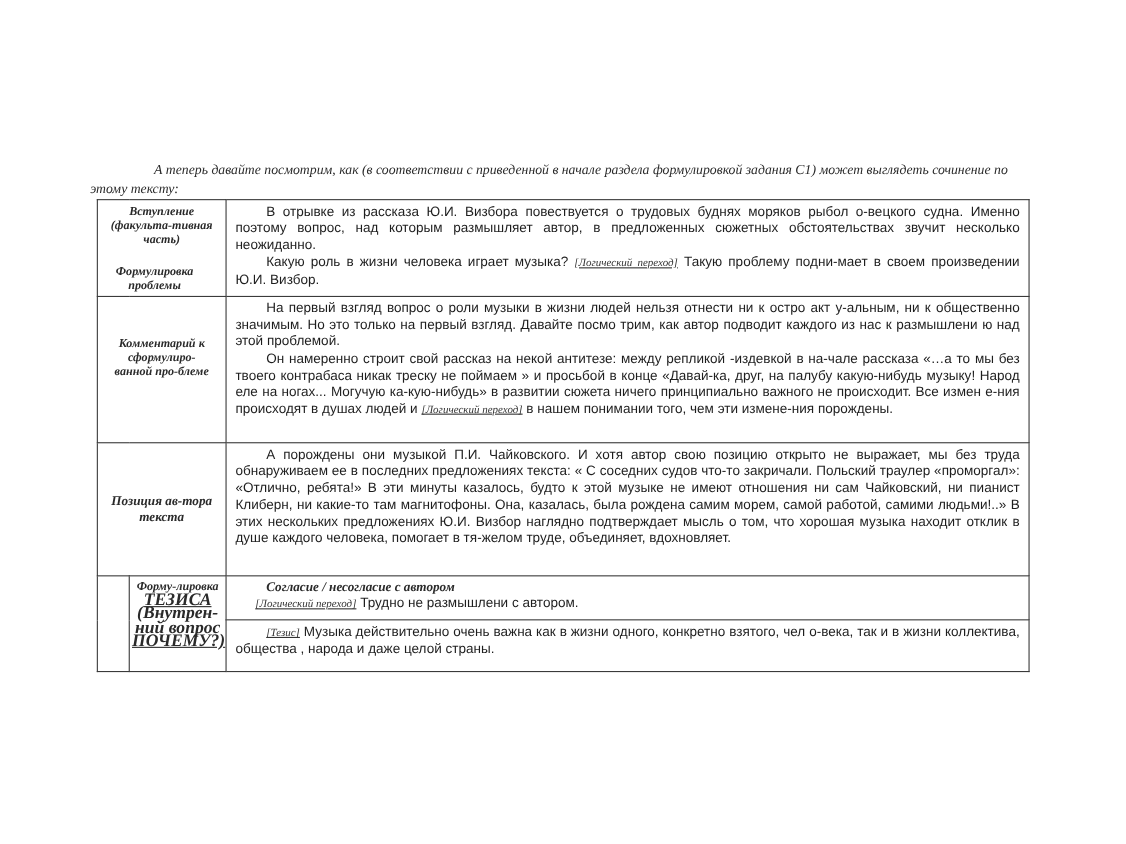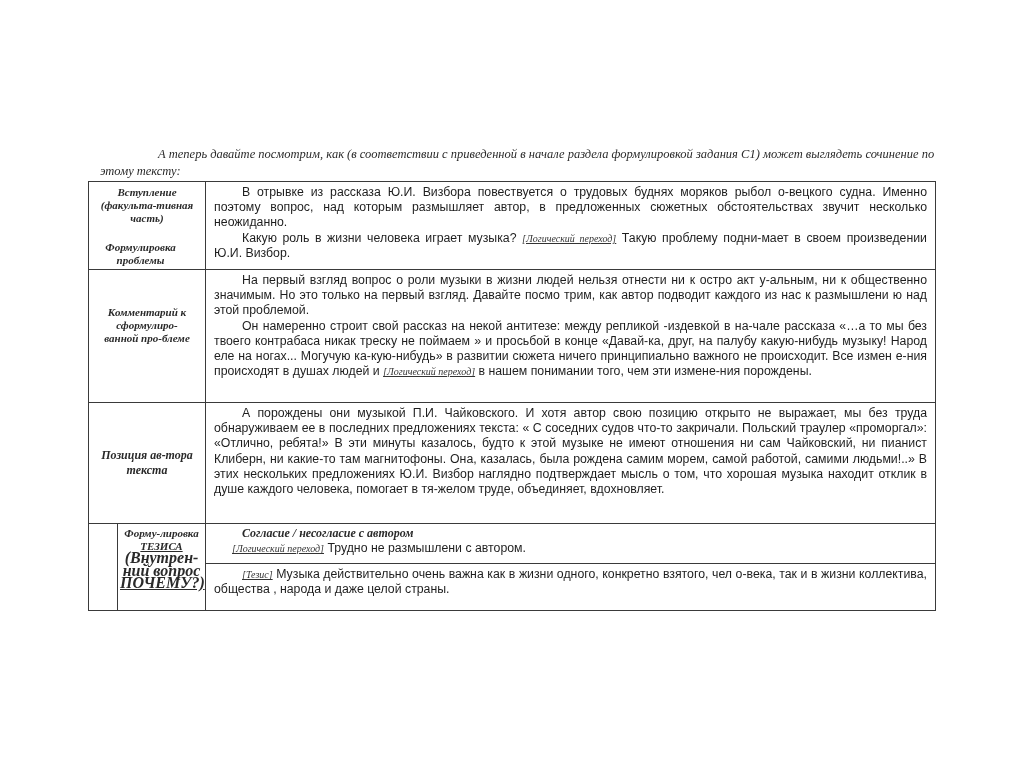--- a/index.html
+++ b/index.html
@@ -1,21 +1,21 @@
 <!DOCTYPE html>
 <html><head>
 <meta charset="utf-8">
 <style>
   html, body { margin: 0; padding: 0; }
   body {
     width: 1024px; height: 767px; background: #ffffff; position: relative; overflow: hidden;
     font-family: "Liberation Sans", sans-serif; color: #1a1a1a;
   }
   .intro {
-    position: absolute; left: 100px; top: 146px; width: 846px;
+    position: absolute; left: 82px; top: 146px; width: 846px;
     font-family: "Liberation Serif", serif; font-style: italic; font-size: 12.5px;
     line-height: 17px; color: #2a2a2a; text-indent: 58px;
   }
   table.essay {
     position: absolute; left: 88px; top: 181px; width: 848px;
     border-collapse: collapse; table-layout: fixed;
   }
   table.essay td {
     border: 1.5px solid #3a3a3a; vertical-align: top; padding: 0;
   }
@@ -87,21 +87,21 @@
     </td>
     <td class="body">
       <p class="para">А порождены они музыкой П.И. Чайковского. И хотя автор свою позицию открыто не выражает, мы без труда обнаруживаем ее в последних предложениях текста: « С соседних судов что-то закричали. Польский траулер «проморгал»: «Отлично, ребята!» В эти минуты казалось, будто к этой музыке не имеют отношения ни сам Чайковский, ни пианист Клиберн, ни какие-то там магнитофоны. Она, казалась, была рождена самим морем, самой работой, самими людьми!..» В этих нескольких предложениях Ю.И. Визбор наглядно подтверждает мысль о том, что хорошая музыка находит отклик в душе каждого человека, помогает в тя-желом труде, объединяет, вдохновляет.</p>
     </td>
   </tr>
 
   <tr style="height:40px">
     <td rowspan="2"></td>
     <td rowspan="2" class="label" style="padding:3px 2px; font-size:10.5px; line-height:12.5px;">
       <div style="font-size:11px;font-style:italic;">Форму-лировка</div>
-      <div class="u" style="font-size:11px;">ТЕЗИСА</div>
+      <div class="u" style="font-size:16px;">ТЕЗИСА</div>
       <div class="small-it">(Внутрен-ний вопрос</div>
       <div class="small-it u">ПОЧЕМУ?)</div>
     </td>
     <td class="body" style="padding-top:2px !important;">
       <div class="sublabel">Согласие / несогласие с автором</div>
       <p class="para" style="text-indent:18px;">
         <span class="tag">[Логический переход]</span>
         <span>Трудно не размышлени с автором.</span>
       </p>
     </td>

